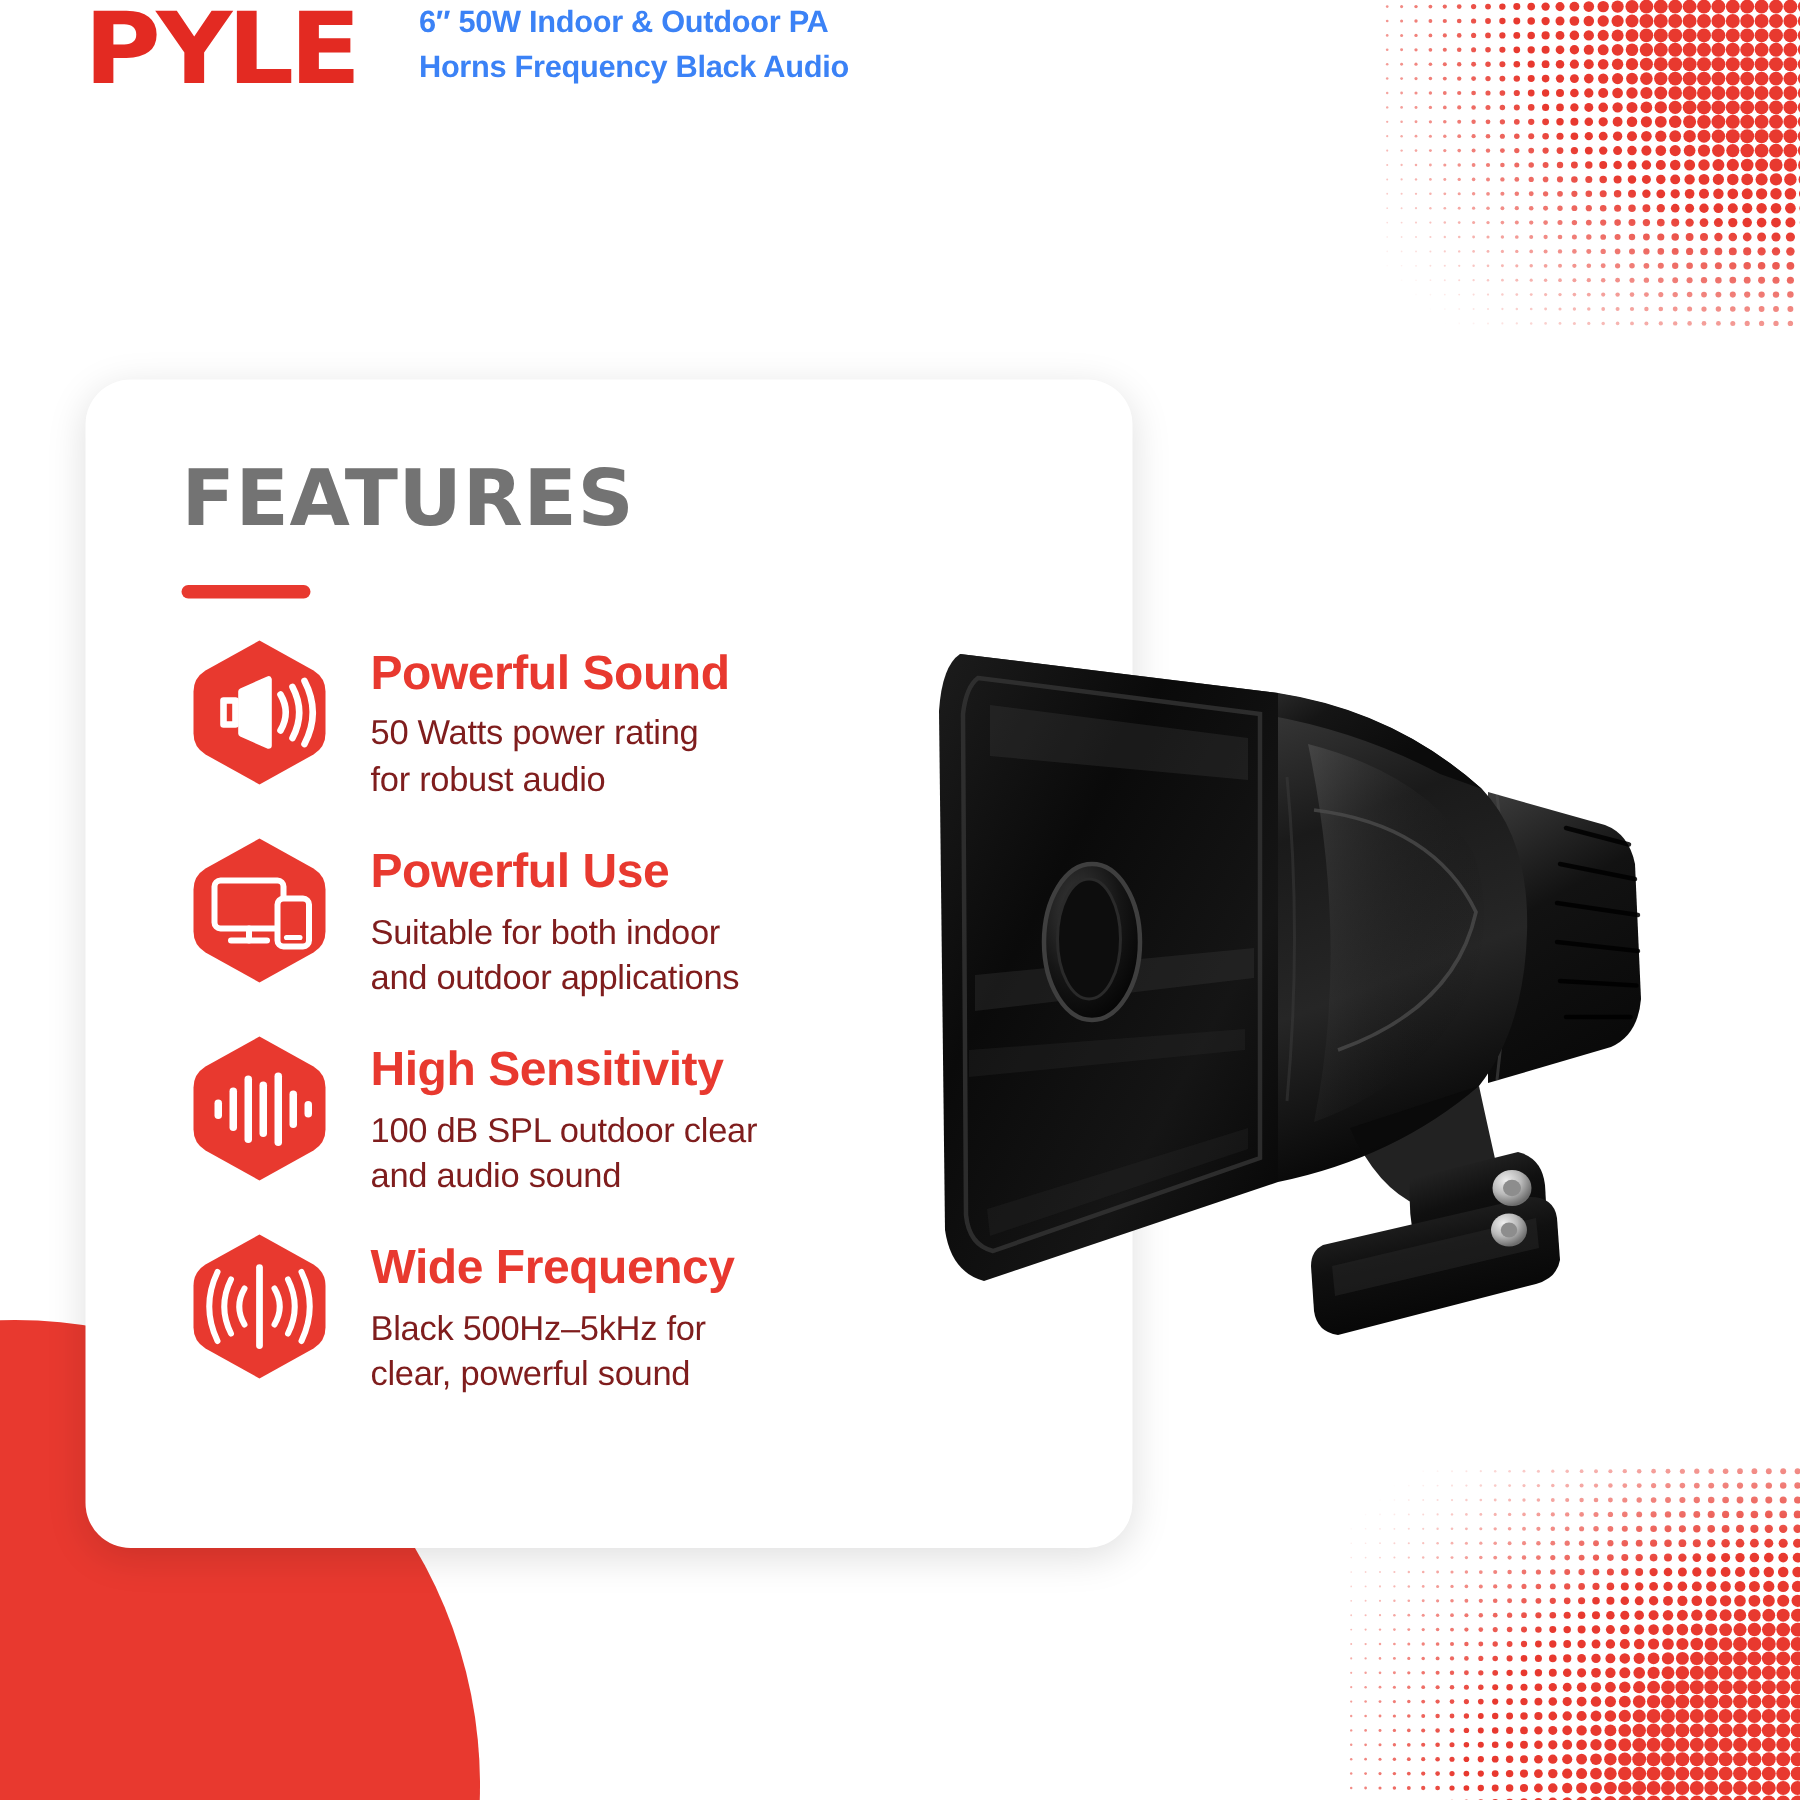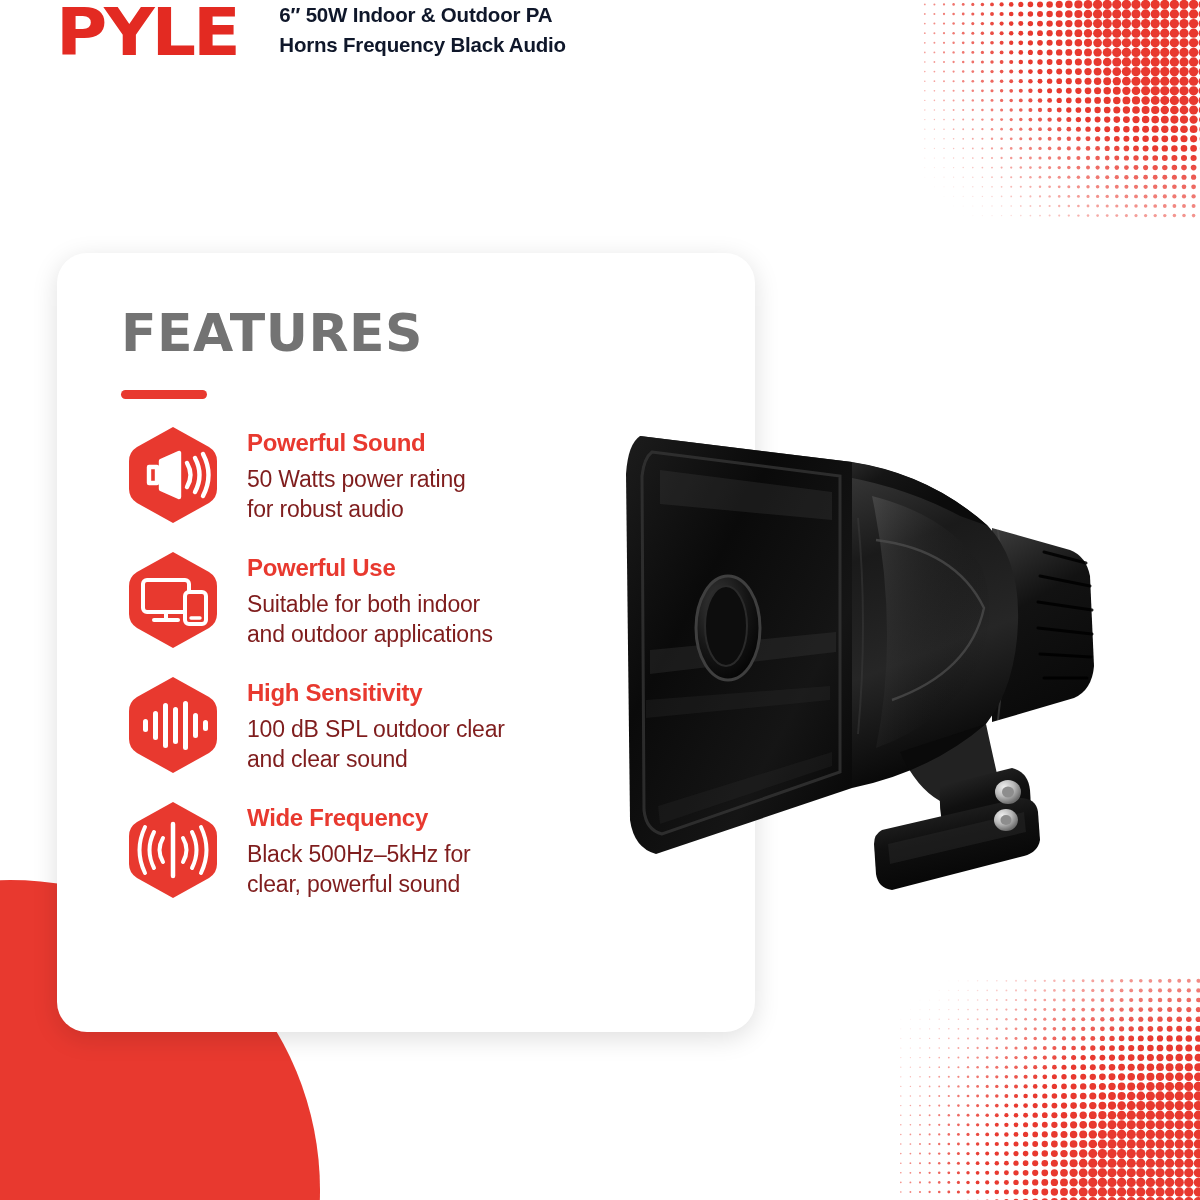--- a/index.html
+++ b/index.html
@@ -42,21 +42,21 @@
     font-size:66px; font-weight:bold;
     color:#E32A22;
     letter-spacing:-3px;
     font-family:"DejaVu Sans", sans-serif;
     line-height:1;
     transform:scaleX(1.06);
     transform-origin:left center;
   }
   .title-block{
     margin-left:52px;
-    color:#0f172a;
+    color:#3b82f6;
     font-size:20.5px;
     font-weight:bold;
     line-height:1.45;
     letter-spacing:-0.2px;
   }
 
   
   .card{
     position:absolute;
     left:57px; top:253px;
@@ -90,21 +90,21 @@
   }
   .hex{
     flex:0 0 104px;
     width:104px; height:104px;
     position:relative;
     margin-right:22px;
   }
   .hex svg{ display:block; width:104px; height:104px; }
   .feature-text{ padding-top:6px; }
   .feature-title{
-    font-size:24px;
+    font-size:32px;
     font-weight:bold;
     color:#E8392F;
     line-height:1.2;
     letter-spacing:-0.3px;
     margin-bottom:6px;
   }
   .feature-desc{
     font-size:23px;
     color:#7f1d1d;
     line-height:1.32;
@@ -1714,21 +1714,21 @@
             <rect x="62" y="28" width="5" height="49" rx="2.5"></rect>
             <rect x="72" y="40" width="5" height="25" rx="2.5"></rect>
             <rect x="82" y="47" width="5" height="11" rx="2.5"></rect>
           </g>
         </svg>
       </div>
       <div class="feature-text">
         <div class="feature-title">High Sensitivity</div>
         <div class="feature-desc">
           <span>100 dB SPL outdoor clear</span><br>
-          <span>and clear sound</span>
+          <span>and audio sound</span>
         </div>
       </div>
     </div>
 
     <div class="feature">
       <div class="hex">
         <svg viewBox="0 0 104 104">
           <path d="M52 4 L88 24 Q96 29 96 38 L96 66 Q96 75 88 80 L52 100 Q52 100 52 100 L16 80 Q8 75 8 66 L8 38 Q8 29 16 24 Z" fill="#E8392F"></path>
           <g fill="none" stroke="#fff" stroke-width="4" stroke-linecap="round">
             <path d="M52 26 L52 78" stroke-width="4.5"></path>

